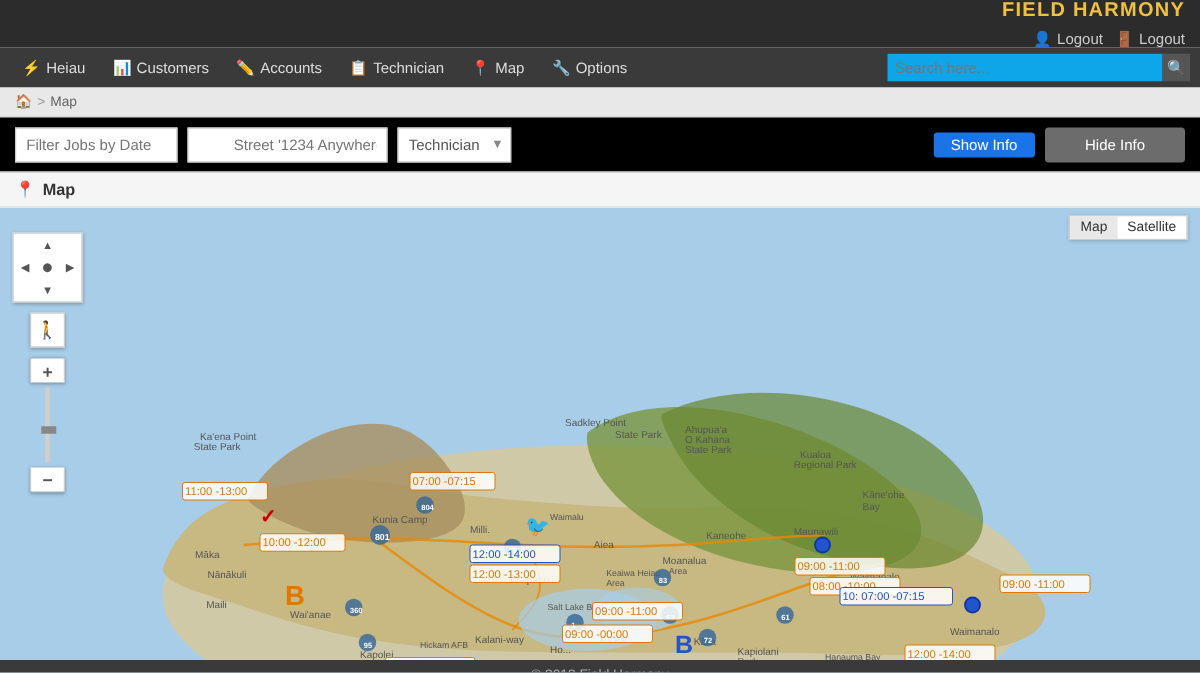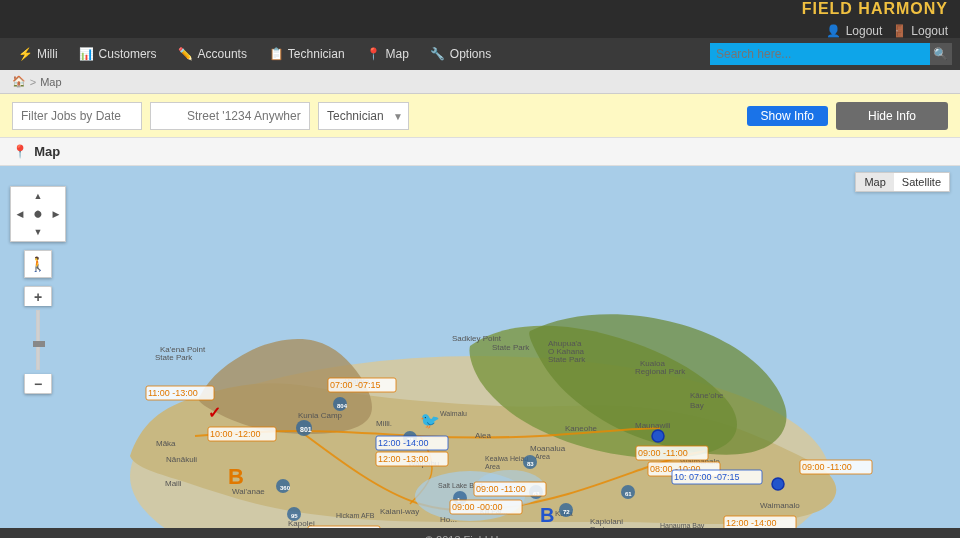--- a/index.html
+++ b/index.html
@@ -103,21 +103,21 @@
       gap: 4px;
       font-size: 11px;
       color: #666;
     }
     .breadcrumb-home { color: #4a90d9; }
     .breadcrumb-sep { color: #999; }
     .breadcrumb-current { color: #666; }
 
     
     #toolbar {
-      background: #fef9c3;
+      background: #000000;
       border-bottom: 1px solid #ddd;
       height: 44px;
       display: flex;
       align-items: center;
       padding: 0 12px;
       gap: 8px;
     }
     .toolbar-input {
       height: 28px;
       border: 1px solid #ccc;
@@ -313,21 +313,21 @@
     <button class="header-action-btn">
       <span>🚪</span>
       <span>Logout</span>
     </button>
   </div>
 </div>
 
 <div id="navbar">
   <div class="nav-item">
     <span class="nav-icon" style="color:#ff4444;">⚡</span>
-    <span>Milli</span>
+    <span>Heiau</span>
   </div>
   <div class="nav-item">
     <span class="nav-icon" style="color:#44cc44;">📊</span>
     <span>Customers</span>
   </div>
   <div class="nav-item">
     <span class="nav-icon" style="color:#ffcc00;">✏️</span>
     <span>Accounts</span>
   </div>
   <div class="nav-item">

